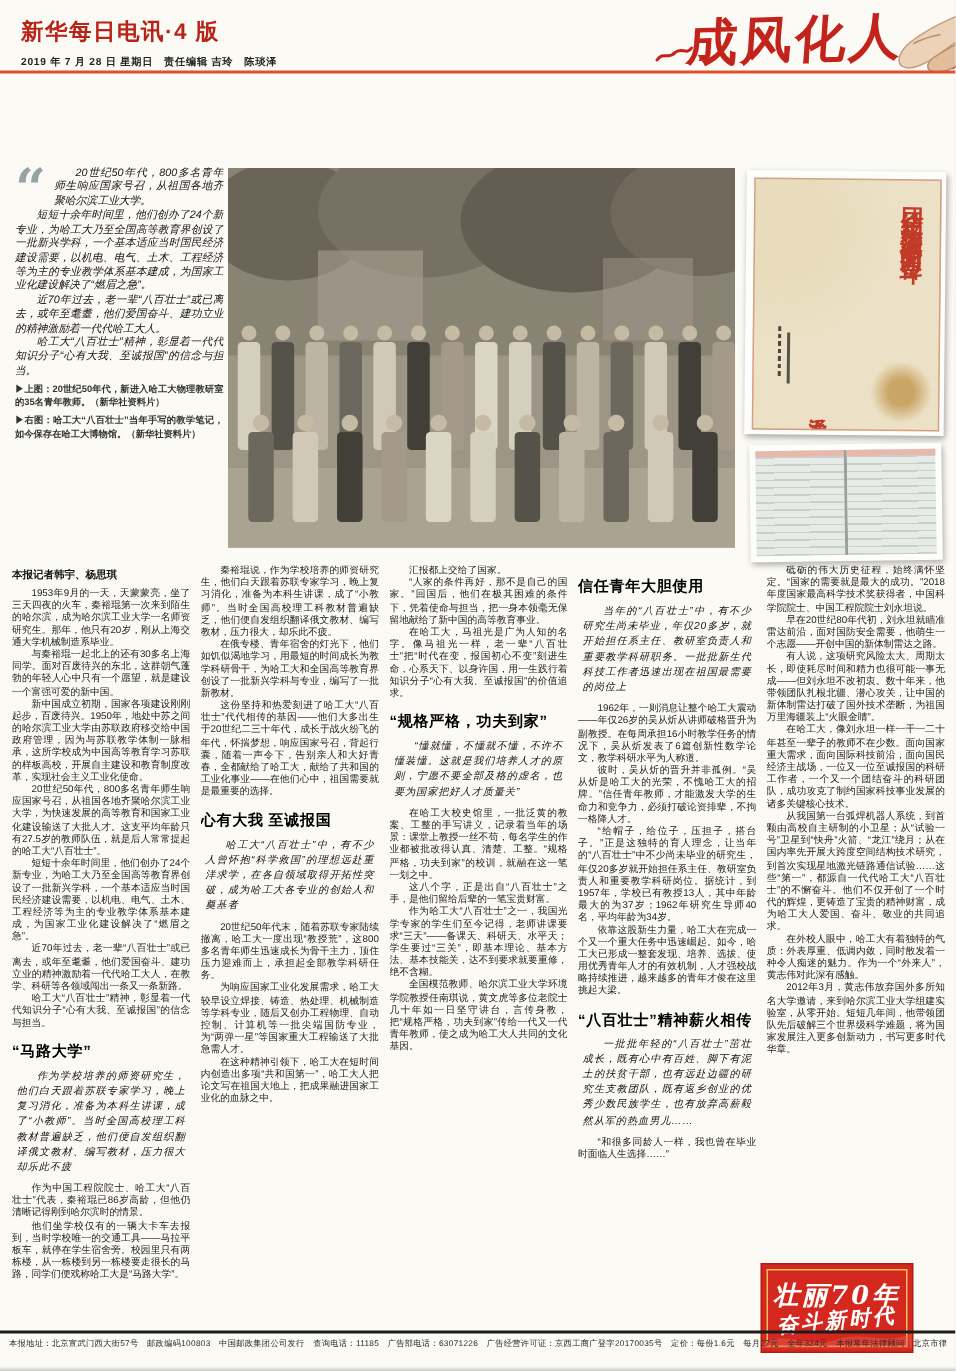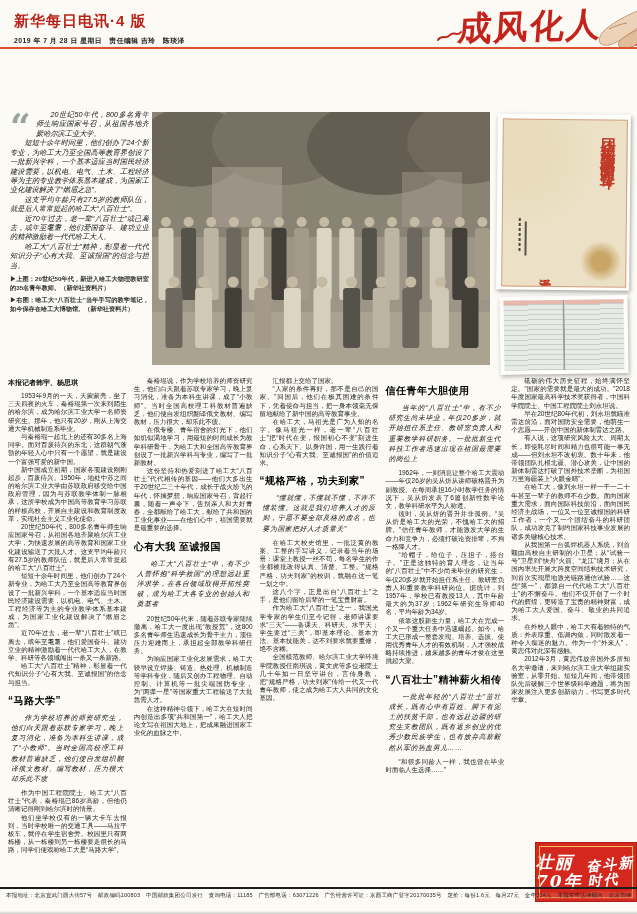--- a/index.html
+++ b/index.html
@@ -52,21 +52,21 @@
   
   .cols{position:absolute;left:8px;top:377px;width:622px;height:507px;display:flex;gap:7px;overflow:hidden;}
   .col{flex:1;overflow:hidden;}
   .byline{font-size:7px;font-weight:bold;margin:1px 0 4px;color:#111;}
   .para{font-size:6.5px;line-height:1.26;text-align:justify;text-indent:2em;color:#222;}
   .sec-h{font-size:10px;font-weight:900;text-align:left;color:#000;margin:7px 0 5px;letter-spacing:.5px;}
   .sec-q{font-size:6.8px;line-height:1.5;text-align:justify;color:#111;font-style:italic;
          letter-spacing:.6px;margin:2px 3px 5px;text-indent:2em;}
   
   .badge{position:absolute;left:508px;top:843px;width:100px;height:58px;background:#d4281e;
-         box-shadow:0 0 0 1px #b01d14;display:flex;flex-direction:row;align-items:center;justify-content:center;margin-left:28px;}
+         box-shadow:0 0 0 1px #b01d14;display:flex;flex-direction:column;align-items:center;justify-content:center;}
   .badge::before{content:"";position:absolute;inset:3px;border:1px solid #f0c05e;}
   .badge .b1{font-family:"DejaVu Serif",serif;font-size:17px;font-weight:900;font-style:italic;color:#fff;
              letter-spacing:2px;line-height:1.1;}
   .badge .b2{font-family:"DejaVu Serif",serif;font-size:14px;font-weight:900;font-style:italic;color:#fff;
              letter-spacing:2px;transform:rotate(-5deg);line-height:1.1;}
   .badge .wave{position:absolute;left:0;bottom:2px;width:100%;height:14px;opacity:.5;}
   
   .frule{position:absolute;left:0;top:887px;width:637px;height:2px;background:#1c1c1c;}
   .footer{position:absolute;left:6px;top:892px;width:625px;font-size:5.5px;color:#2a2a2a;
           white-space:nowrap;overflow:hidden;letter-spacing:.2px;}
@@ -95,21 +95,20 @@
     <span class="mast-sub">人物周刊</span>
   </div>
   <div class="hrule"></div>
 
 
   <div class="intro">
     <div class="bigquote">“</div>
     <div id="intro-paras">
         <div class="ip">20世纪50年代，800多名青年师生响应国家号召，从祖国各地齐聚哈尔滨工业大学。</div>
         <div class="ip">短短十余年时间里，他们创办了24个新专业，为哈工大乃至全国高等教育界创设了一批新兴学科，一个基本适应当时国民经济建设需要，以机电、电气、土木、工程经济等为主的专业教学体系基本建成，为国家工业化建设解决了“燃眉之急”。</div>
-        <div class="ip">这支平均年龄只有27.5岁的教师队伍，就是后人常常提起的哈工大“八百壮士”。</div>
         <div class="ip">近70年过去，老一辈“八百壮士”或已离去，或年至耄耋，他们爱国奋斗、建功立业的精神激励着一代代哈工大人。</div>
         <div class="ip">哈工大“八百壮士”精神，彰显着一代代知识分子“心有大我、至诚报国”的信念与担当。</div>
       </div>
     <div class="caps" id="intro-caps">
         <div class="cap">▶上图：20世纪50年代，新进入哈工大物理教研室的35名青年教师。（新华社资料片）</div>
         <div class="cap">▶右图：哈工大“八百壮士”当年手写的教学笔记，如今保存在哈工大博物馆。（新华社资料片）</div>
       </div>
   </div>
 
   <div class="photo-main">

